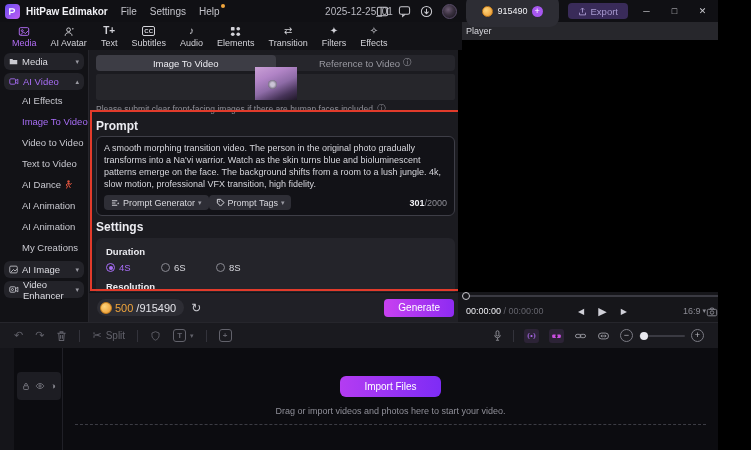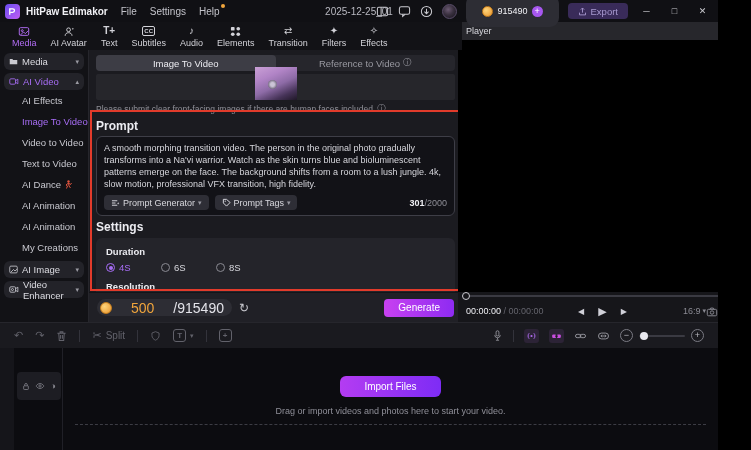--- a/index.html
+++ b/index.html
@@ -65,41 +65,41 @@
   .image-strip { margin-top:3px; background:#26262b; height:26px; border-radius:2px;
     display:flex; justify-content:center; position:relative; }
   .thumb { width:42px; height:33px; margin-top:-7px; position:relative; z-index:2;
     background:linear-gradient(155deg,#caa0d6 0%, #b184c6 30%, #8d6ba6 55%, #463358 80%, #201828 100%); }
   .thumb::after { content:""; position:absolute; left:13px; top:13px; width:9px; height:9px;
     border-radius:50%; background:radial-gradient(circle,#d8d8e0 30%,#707078 70%); opacity:.8; }
   .note { margin-top:3px; font-size:8.5px; color:#8f8f97; display:flex; gap:2px; align-items:center; }
   .sec-label { margin-top:4px; font-size:12px; font-weight:bold; color:#ececf1; }
   .prompt-box { margin-top:3px; background:#121217; border:1px solid #3e3e47; border-radius:6px; padding:5px 7px; }
   .prompt-text { font-size:9px; line-height:12px; color:#d6d6dc; }
-  .prompt-actions { display:flex; align-items:center; margin-top:5px; gap:6px; }
+  .prompt-actions { display:flex; align-items:center; margin-top:5px; }
   .p-btn { display:flex; align-items:center; gap:3px; background:#2e2e36; border-radius:4px;
     height:15px; padding:0 7px; font-size:9px; color:#d8d8de; cursor:default; }
   .p-btn .caret { font-size:7px; color:#9a9aa2; }
   .char-count { margin-left:auto; font-size:9px; color:#8f8f97; }
   .char-count b { color:#f0f0f4; font-weight:bold; }
   .settings-card { margin-top:4px; background:#24242a; border-radius:6px; padding:8px 10px; height:80px; }
   .set-h { font-size:9.5px; font-weight:bold; color:#ececf1; }
   .radio-row { display:flex; margin:5px 0 8px 0; }
   .radio { display:flex; align-items:center; gap:4px; font-size:9.5px; color:#d8d8de; cursor:default; }
   .radio-row.dur .radio { width:55px; }
   .radio-row.res .radio { width:62px; }
   .dot { width:9px; height:9px; border:1px solid #8a8a92; border-radius:50%; position:relative; flex:none; }
   .radio.sel { color:#a76df5; }
   .radio.sel .dot { border-color:#a76df5; }
   .radio.sel .dot::after { content:""; position:absolute; inset:1.5px; background:#a76df5; border-radius:50%; }
   .radio.dis { color:#5c5c64; }
   .radio.dis .dot { border-color:#45454d; }
   .panel-footer { position:absolute; bottom:0; left:0; right:0; height:30px; background:#202026;
     display:flex; align-items:center; padding:0 8px; gap:7px; border-top:1px solid #141418; z-index:6; }
-  .cost-pill { display:flex; align-items:center; gap:19px; background:#2d2d34; border-radius:9px; height:17px; padding:2px 8px 2px 3px; font-size:14px; }
+  .cost-pill { display:flex; align-items:center; gap:3px; background:#2d2d34; border-radius:9px; height:17px; padding:2px 8px 2px 3px; font-size:11px; }
   .cost-pill .coin { width:12px; height:12px; }
   .cost-val { color:#f0a53c; }
   .cost-total { color:#e3e3e9; }
   .refresh-ic { color:#c9c9cf; font-size:12px; cursor:default; }
   .generate-btn { margin-left:auto; background:linear-gradient(90deg,#c841f0,#8e2bf2); border-radius:4px;
     height:18px; padding:0 14px; display:flex; align-items:center; font-size:10px; color:#fff; cursor:default; }
   .annotation { position:absolute; left:1px; top:60px; width:370px; height:181px;
     border:2px solid #e23b2b; z-index:8; pointer-events:none; }
 
   

